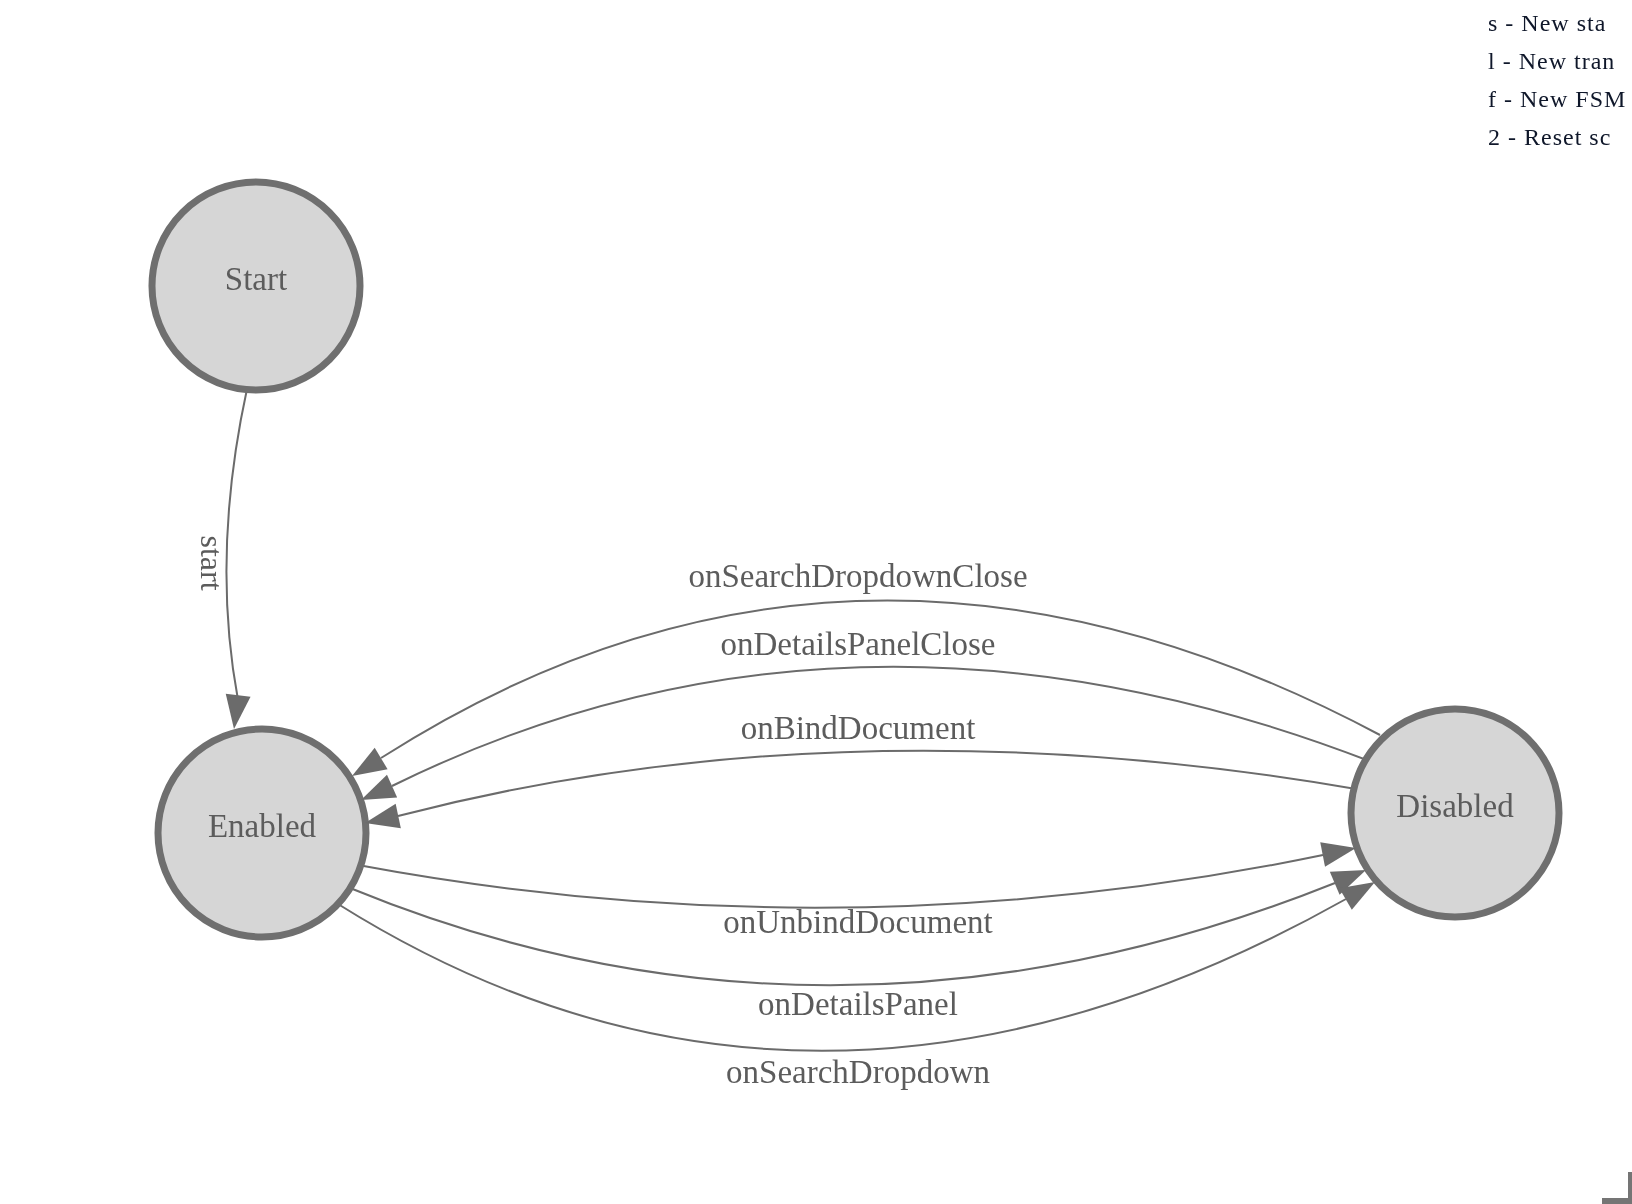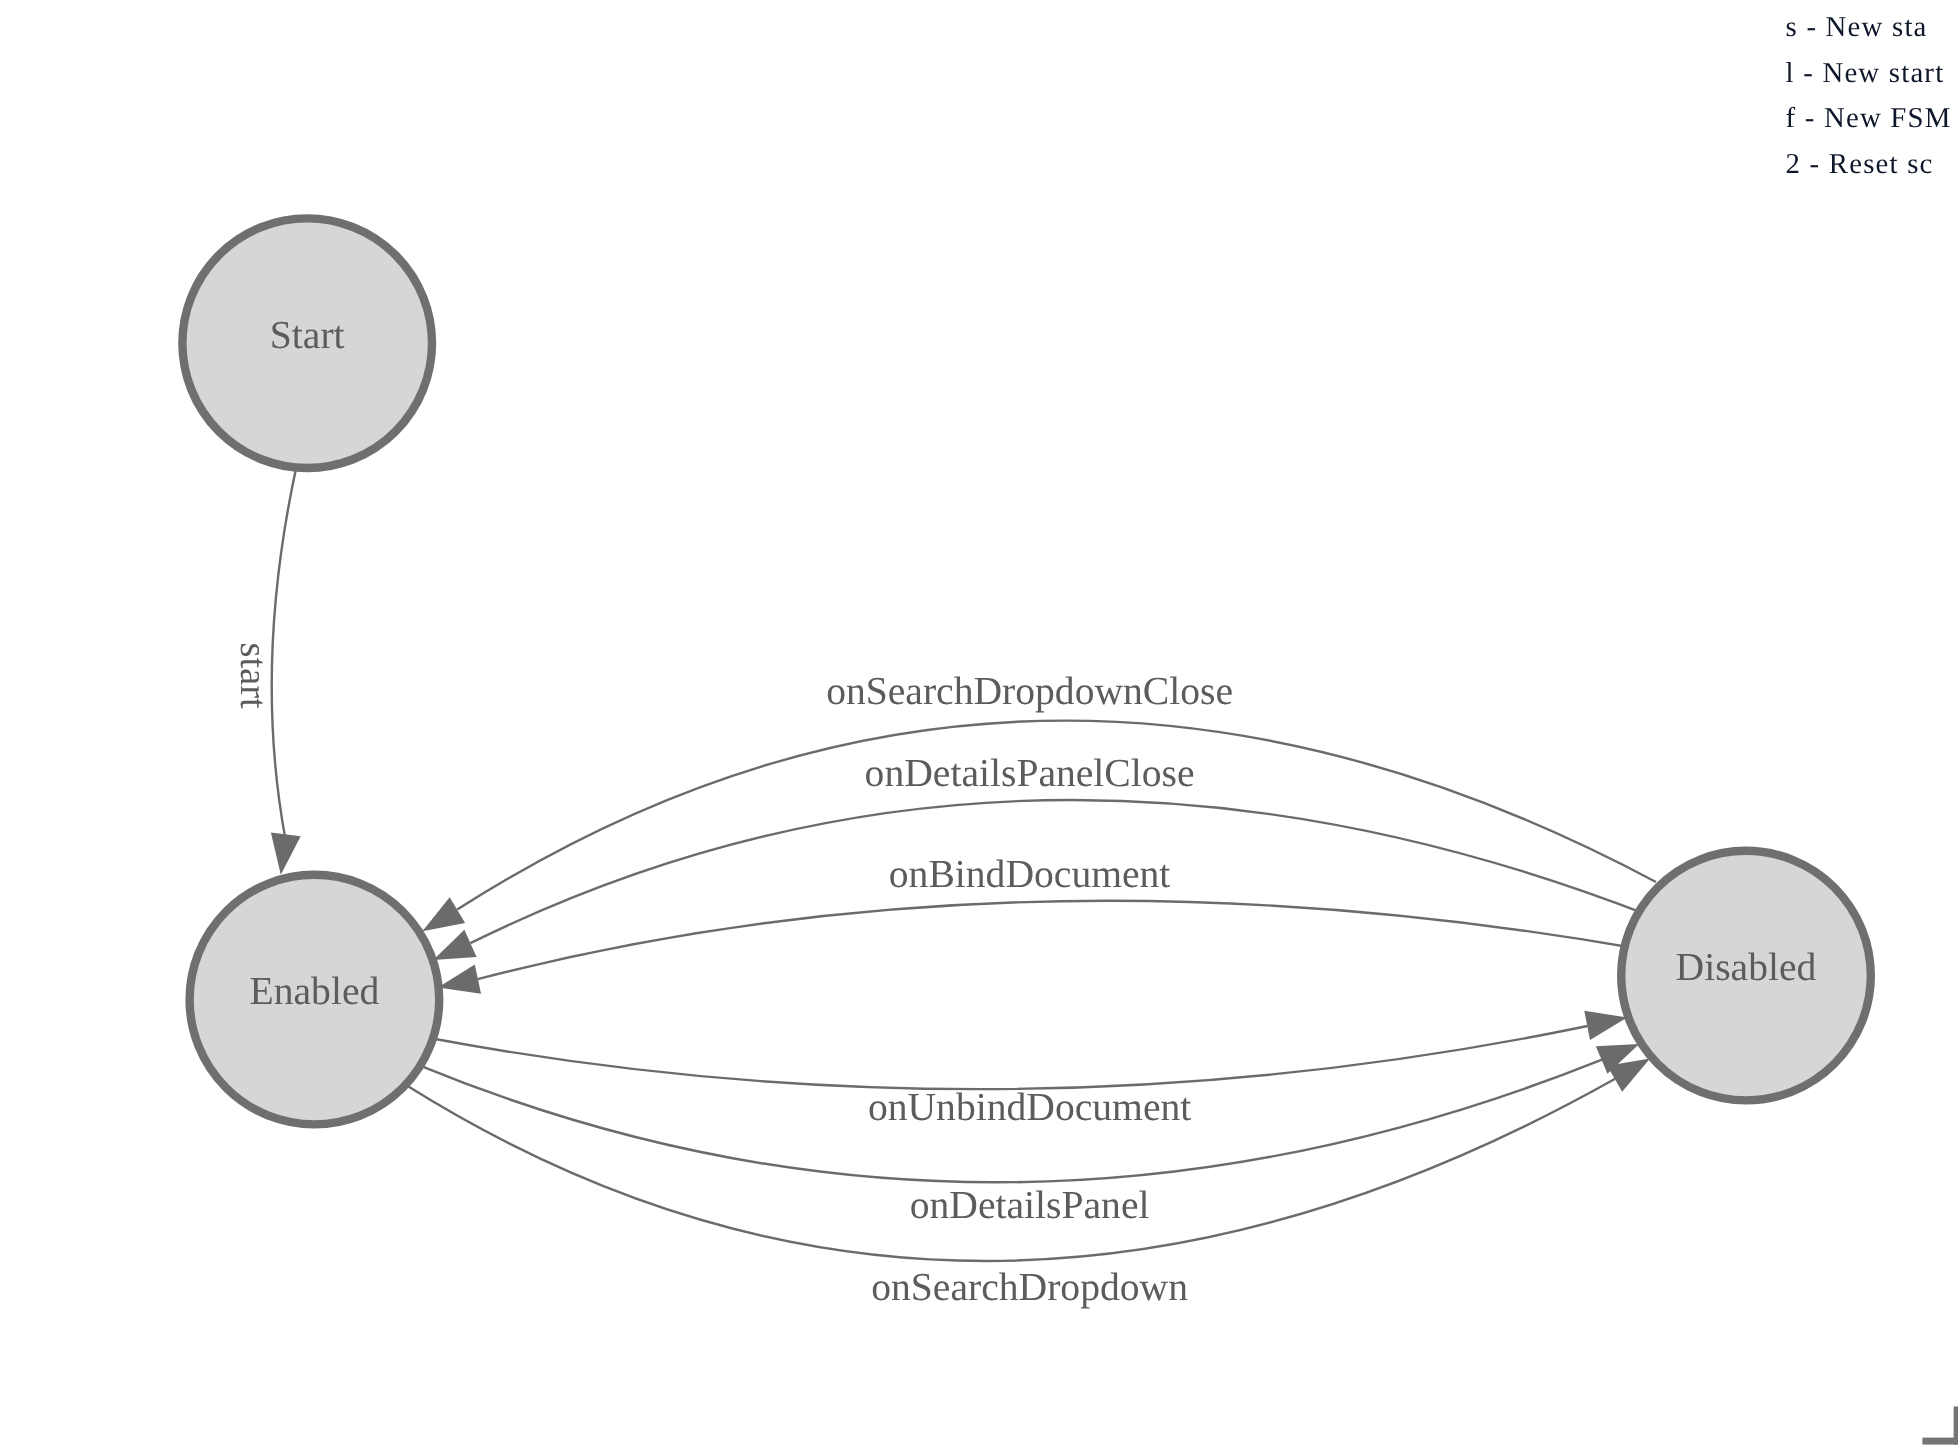--- a/index.html
+++ b/index.html
@@ -113,21 +113,21 @@
     <text class="edge-label" x="858" y="587">onSearchDropdownClose</text>
     <text class="edge-label" x="858" y="655">onDetailsPanelClose</text>
     <text class="edge-label" x="858" y="739">onBindDocument</text>
     <text class="edge-label" x="858" y="933">onUnbindDocument</text>
     <text class="edge-label" x="858" y="1015">onDetailsPanel</text>
     <text class="edge-label" x="858" y="1083">onSearchDropdown</text>
   </svg>
 
   <div class="instructions">
     <div>s - New sta</div>
-    <div>l - New start</div>
+    <div>l - New tran</div>
     <div>f - New FSM</div>
     <div>2 - Reset sc</div>
   </div>
 
   <div class="corner-h"></div>
   <div class="corner-v"></div>
 
 </div>
 
 </body></html>

